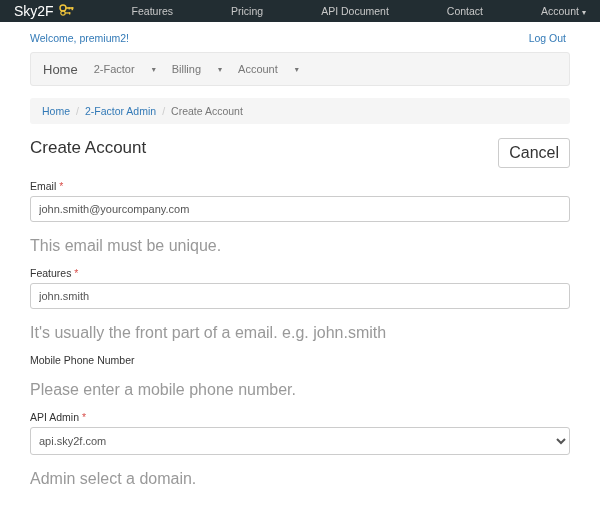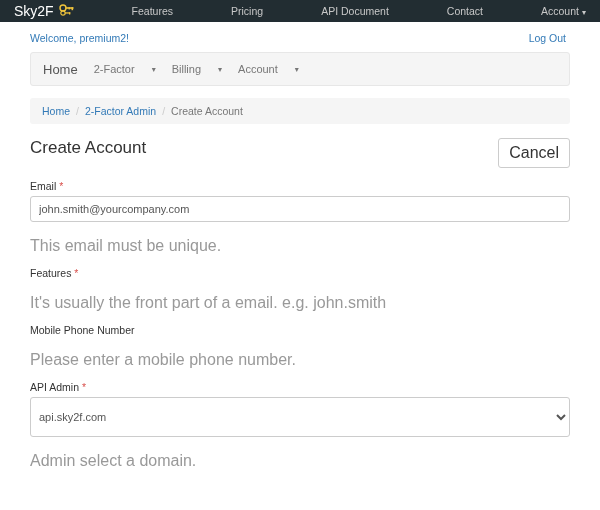--- a/index.html
+++ b/index.html
@@ -31,21 +31,21 @@
 
   .page-title-row { display: flex; align-items: flex-start; justify-content: space-between; margin-top: 14px; }
   h1.page-title { font-size: 17px; font-weight: 500; color: #333; }
   .btn { background: #fff; border: 1px solid #ccc; border-radius: 3px; padding: 5px 10px; font-size: 16px; color: #333; cursor: pointer; align-self: flex-start; }
 
   .form-group { margin-top: 12px; }
   .form-label { font-weight: 400; font-size: 10.5px; display: block; margin-bottom: 4px; }
   .req { color: #d9534f; }
   .form-control { width: 100%; height: 26px; border: 1px solid #ccc; border-radius: 3px; padding: 0 8px; font-size: 11px; color: #555; background: #fff; }
   .focused { border-color: #66afe9; box-shadow: 0 0 4px rgba(102,175,233,.5); }
-  select.form-control { height: 40px; padding: 0 4px; }
+  select.form-control { height: 28px; padding: 0 4px; }
   .help-text { font-size: 16px; color: #999; margin-top: 15px; }
 </style>
 </head>
 <body>
 
 <div class="navbar">
   <a class="brand">
     <span>Sky2F</span>
     <span class="brand-icon">
       <svg width="16" height="12" viewBox="0 0 16 12">
@@ -117,20 +117,21 @@
   </div>
 
   <div class="form-group">
     <label class="form-label"><span>Email</span> <span class="req">*</span></label>
     <input type="text" class="form-control" value="john.smith@yourcompany.com" style="">
     <div class="help-text">This email must be unique.</div>
   </div>
 
   <div class="form-group">
     <label class="form-label"><span>Features</span> <span class="req">*</span></label>
+    <input type="text" class="form-control" value="john.smith" style="">
     <div class="help-text">It's usually the front part of a email. e.g. john.smith</div>
   </div>
 
   <div class="form-group">
     <label class="form-label">Mobile Phone Number</label>
     <div class="help-text">Please enter a mobile phone number.</div>
   </div>
 
   <div class="form-group">
     <label class="form-label"><span>API Admin</span> <span class="req">*</span></label>

